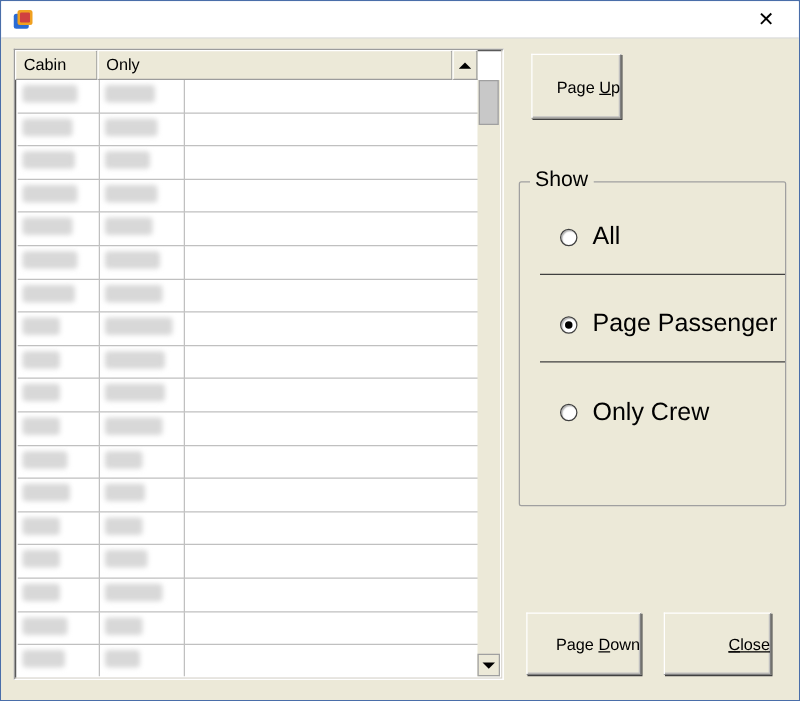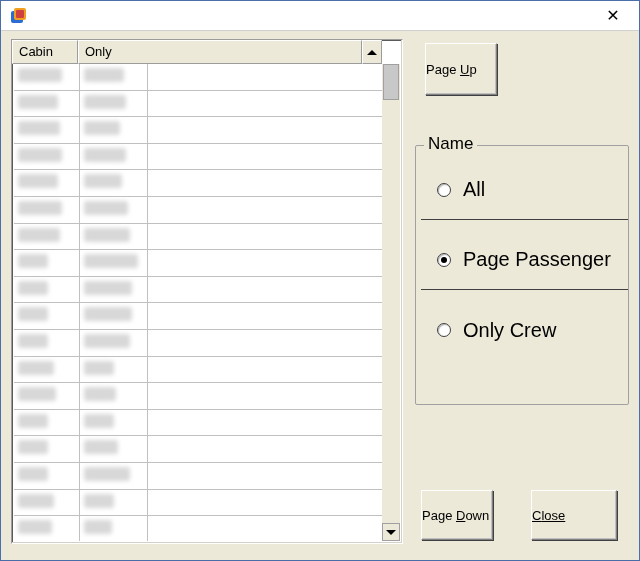--- a/index.html
+++ b/index.html
@@ -152,46 +152,46 @@
     background: #ece9d8;
     border-top: 1px solid #fff;
     border-left: 1px solid #fff;
     border-right: 1px solid #808080;
     border-bottom: 1px solid #808080;
     box-shadow: 1px 1px 0 #404040, inset -1px -1px 0 #c0c0c0;
     font-size: 13px;
     color: #000;
     display: flex;
     align-items: center;
-    justify-content: flex-start;
+    justify-content: flex-end;
     cursor: default;
     position: absolute;
   }
   .btn .ul { text-decoration: underline; }
   .btn-pageup { top: 4px; left: 10px; width: 72px; height: 52px; }
-  .btn-pagedown { bottom: 10px; left: 6px; width: 72px; height: 50px; }
+  .btn-pagedown { bottom: 10px; left: 6px; width: 92px; height: 50px; }
   .btn-close { bottom: 10px; left: 116px; width: 86px; height: 50px; text-decoration: underline; }
   .groupbox {
     position: absolute;
     top: 106px; left: 0; right: 0;
     height: 260px;
     border: 1px solid #a0a0a0;
     border-radius: 2px;
   }
   .group-legend {
     position: absolute;
     top: -12px; left: 8px;
     background: #ece9d8;
     padding: 0 4px;
     font-size: 17px;
     color: #000;
   }
   .radio-row {
     position: absolute;
-    left: 5px; right: 0;
+    left: 16px; right: 0;
     height: 60px;
     display: flex;
     align-items: center;
     padding-left: 16px;
     font-size: 20px;
     color: #000;
     border-bottom: 1px solid #404040;
     cursor: default;
   }
   .radio-row:last-child { border-bottom: none; }
@@ -413,21 +413,21 @@
       </div>
 
       <div class="right-pane">
         <div class="btn btn-pageup">
           <span>
             <span>Page </span><span class="ul">U</span><span>p</span>
           </span>
         </div>
 
         <div class="groupbox">
-          <div class="group-legend">Name</div>
+          <div class="group-legend">Show</div>
           <div id="radios">
               <div class="radio-row r1">
                 <span class="radio-dot"></span>
                 <span>All</span>
               </div>
               <div class="radio-row r2">
                 <span class="radio-dot">
                   <span class="inner-dot"></span>
                 </span>
                 <span>Page Passenger</span>

